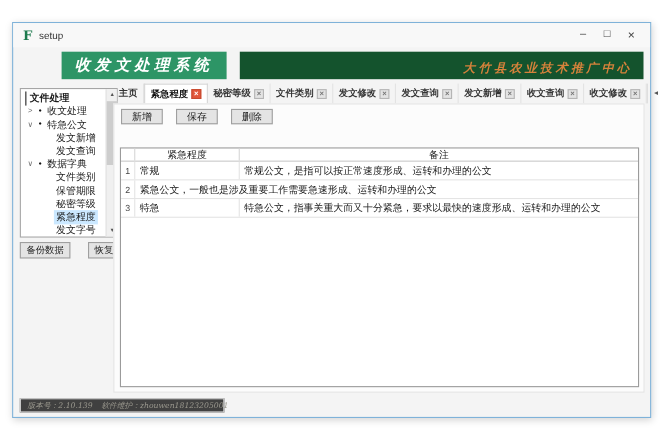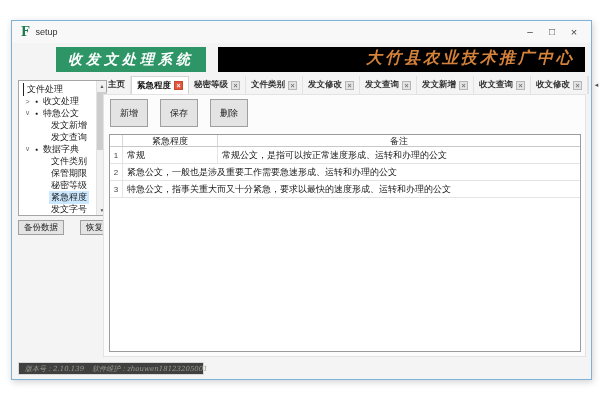--- a/index.html
+++ b/index.html
@@ -15,29 +15,29 @@
   .app-icon { margin-left:9px; font-family:"DejaVu Serif", serif; font-weight:bold; font-size:12px; color:#1c7a4d; }
   .win-title { margin-left:6px; font-size:9px; color:#333; }
   .win-controls { margin-left:auto; display:flex; margin-right:6px; }
   .win-btn { width:22px; height:18px; text-align:center; line-height:18px; font-size:10px; color:#444; cursor:default; }
   .win-btn.close { font-size:11px; }
 
   
   .banner { position:absolute; left:6px; right:6px; top:26px; height:25px; display:flex; gap:12px;padding-left:38px; }
   .banner-left { width:150px; background:#2d9566; color:#fff; display:flex; align-items:center; justify-content:center;
                  font-family:"DejaVu Serif", serif; font-weight:bold; font-style:italic; font-size:14px; letter-spacing:4px; }
-  .banner-right { flex:1; background:#000000; display:flex; align-items:flex-end; justify-content:flex-end;
+  .banner-right { flex:1; background:#14532d; display:flex; align-items:flex-end; justify-content:flex-end;
                   color:#d5823b; font-family:"DejaVu Serif", serif; font-weight:bold; font-style:italic;
-                  font-size:16px; letter-spacing:3px; padding:0 10px 3px 0; }
+                  font-size:11px; letter-spacing:3px; padding:0 10px 3px 0; }
 
   
   .sidebar { position:absolute; left:6px; top:59px; width:89px; height:136px; background:#fff; border:1px solid #a5a5a5; }
   .tree { position:absolute; left:1px; top:2px; right:11px; bottom:1px; overflow:hidden; }
   .titem { display:flex; align-items:center; height:12px; font-size:9px; color:#1a1a1a; white-space:nowrap; cursor:default; }
-  .lvl0 { padding-left:3px; } .lvl1 { padding-left:3px; } .lvl2 { padding-left:29px; }
+  .lvl0 { padding-left:3px;font-weight:bold; } .lvl1 { padding-left:3px; } .lvl2 { padding-left:29px; }
   .texp { width:9px; font-size:7px; color:#707070; text-align:center; }
   .tbul { width:9px; font-size:5px; color:#111; text-align:center; }
   .tlab { padding:0 2px; }
   .lvl0 .tlab { border-left:1px solid #222; padding-left:3px; }
   .tlab.sel { background:#cbe8ff; }
   .vscroll { position:absolute; right:0; top:0; bottom:0; width:10px; background:#f0f0f0; border-left:1px solid #e2e2e2; }
   .varr { position:absolute; left:0; width:10px; height:10px; font-size:5px; color:#555; text-align:center; line-height:10px; }
   .varr.up { top:0; } .varr.down { bottom:0; }
   .vthumb { position:absolute; left:0; top:11px; width:10px; height:58px; background:#cdcdcd; }
 
@@ -53,21 +53,21 @@
   .tab.active { background:#ffffff; border:1px solid #d5d5d5; border-bottom:none; color:#111; }
   .tclose { display:inline-block; width:9px; height:9px; margin-left:3px; background:#e3e3e3; border:1px solid #b5b5b5;
             color:#777; font-size:7px; line-height:7px; text-align:center; }
   .tab.active .tclose { background:#e2573b; border-color:#c74a30; color:#fff; }
   .tab-scrollers { margin-left:auto; display:flex; align-items:center; gap:2px; padding-left:3px; border-left:1px solid #ddd; }
   .ts { font-size:6px; color:#555; width:9px; text-align:center; cursor:default; }
 
   
   .tabpage { position:absolute; left:91px; right:5px; top:73px; height:263px; background:#fcfcfc; border:1px solid #e3e3e3; }
   .toolbar { position:absolute; top:4px; left:6px; display:flex; gap:12px; }
-  .toolbar .btn { width:38px; height:28px; font-size:9px; line-height:12px; }
+  .toolbar .btn { width:38px; height:14px; font-size:9px; line-height:12px; }
   .formrow { position:absolute; top:21px; left:5px; right:4px; height:15px; display:flex; font-size:9.5px; color:#111;margin-top:48px; }
   .formrow input { height:13px; border:1px solid #8a8a8a; font-size:9px; padding:0 2px; background:#fff;
                    font-family:"Liberation Sans", sans-serif; }
   .inp-urgency { width:55px; margin-left:2px; }
   .lbl-remark { margin-left:8px; }
   .inp-remark { flex:1; margin-left:2px; }
 
   
   .grid { position:absolute; top:39px; left:5px; right:4px; bottom:4px; background:#fff; border:1px solid #9b9b9b; }
   .g-head { display:flex; height:12px; border-bottom:1px solid #c9c9c9; font-size:9px; color:#222; }
@@ -225,20 +225,21 @@
           <span class="g-num">1</span>
           <span class="g-level">常规</span>
           <span class="g-remark">常规公文，是指可以按正常速度形成、运转和办理的公文</span>
         </div>
         <div class="g-row">
           <span class="g-num">2</span>
           <span class="g-remark">紧急公文，一般也是涉及重要工作需要急速形成、运转和办理的公文</span>
         </div>
         <div class="g-row">
           <span class="g-num">3</span>
+          <span class="g-level">特急</span>
           <span class="g-remark">特急公文，指事关重大而又十分紧急，要求以最快的速度形成、运转和办理的公文</span>
         </div>
       </div>
     </div>
 
     <div class="statusbar">
       <span>版本号：2.10.139</span>
       <span>软件维护：zhouwen18123205001</span>
     </div>
 

